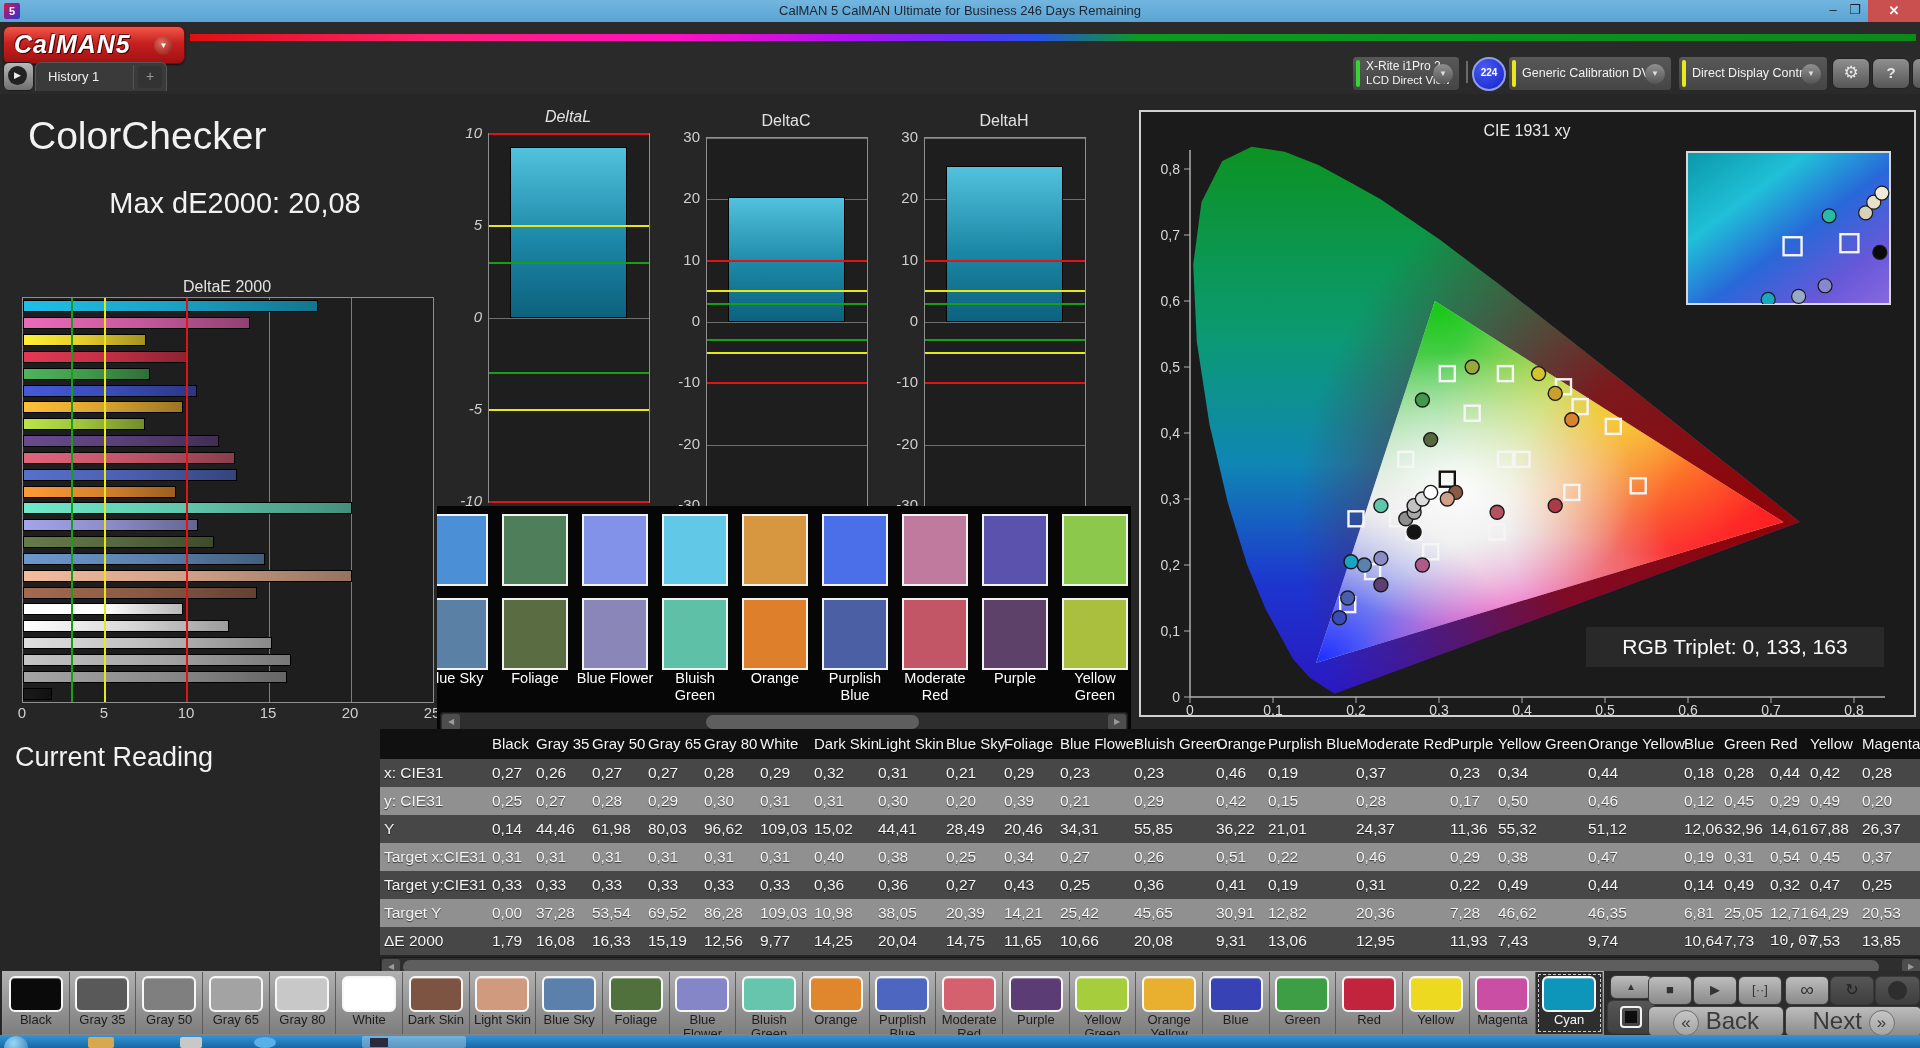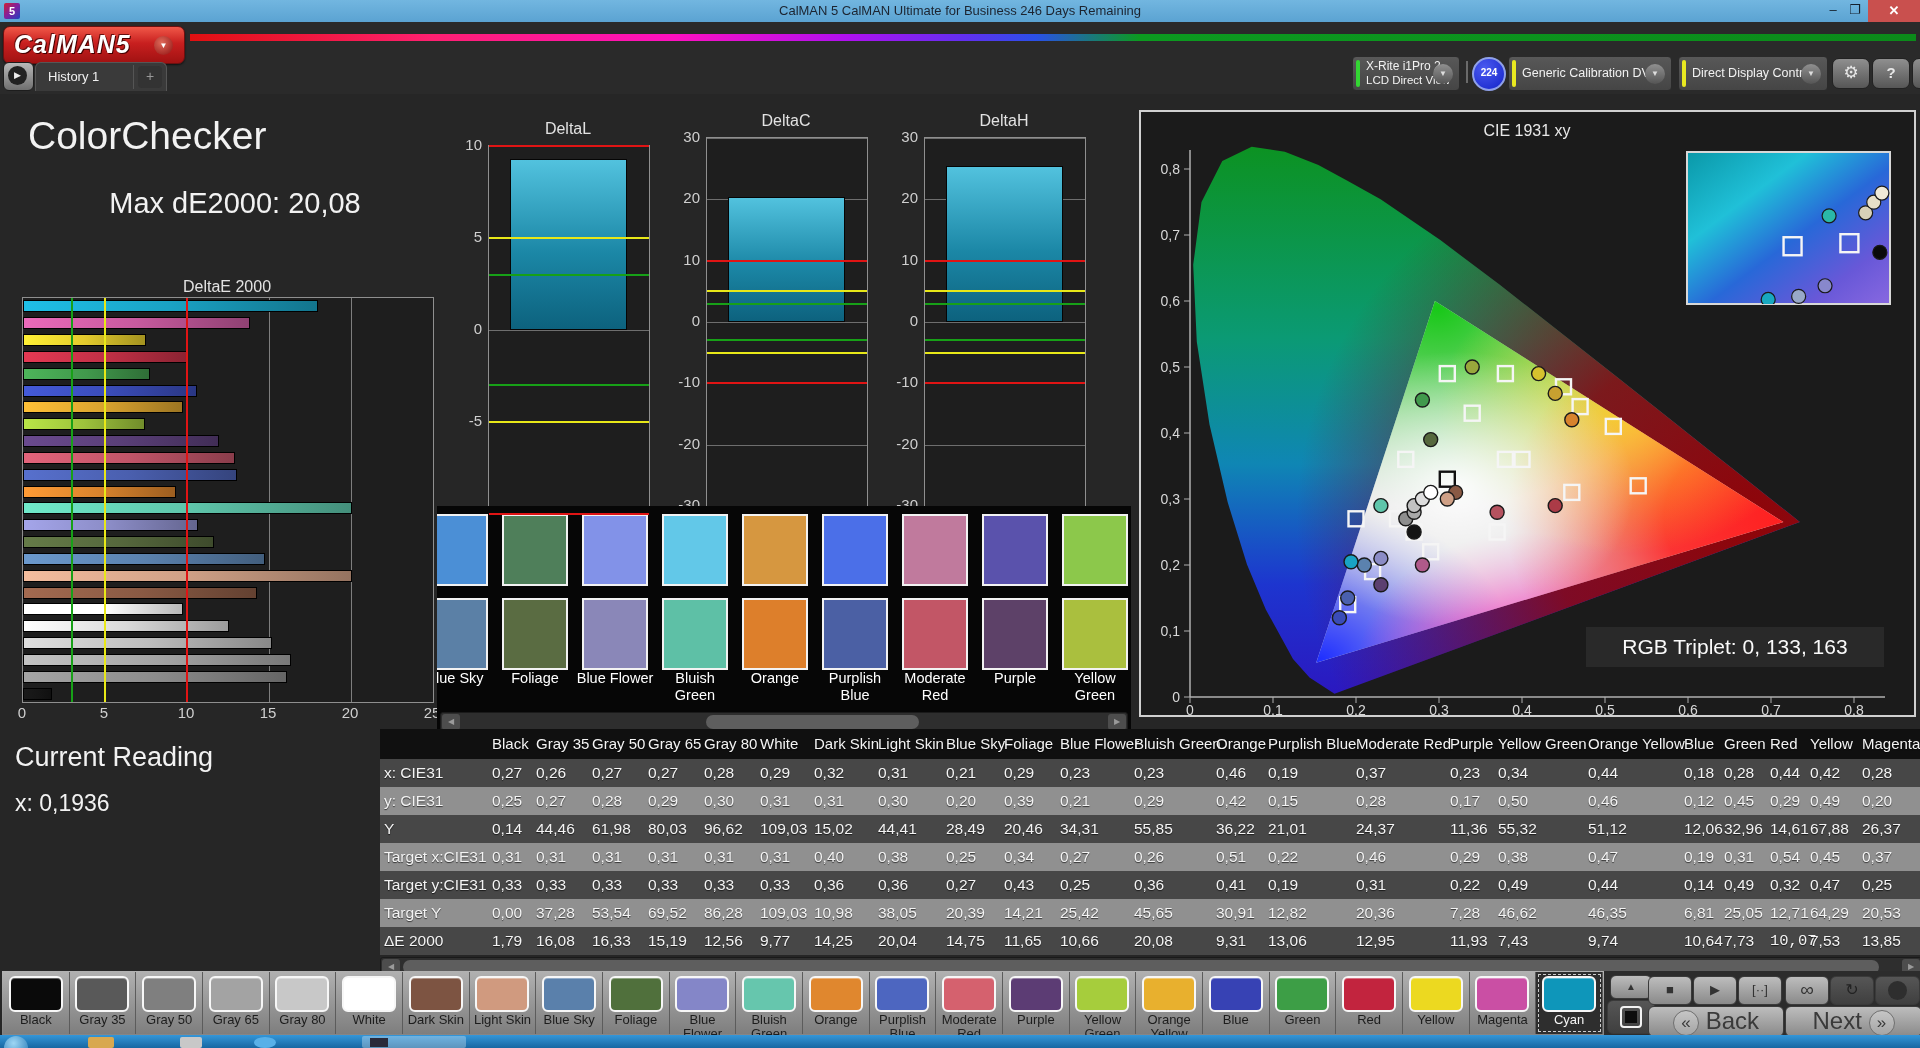--- a/index.html
+++ b/index.html
@@ -176,21 +176,21 @@
       <div style="position: absolute; left: 0px; top: 389.567px; width: 29.356px; height: 12px; border: 1px solid rgb(0, 0, 0); box-sizing: border-box; z-index: 2; background: linear-gradient(to right, rgb(26, 26, 26), rgb(22, 22, 22) 50%, rgb(16, 16, 16));"></div>
     </div>
     <div class="ticklab" style="left: 4px; top: 424px; transform: translateX(-50%);">0</div>
     <div class="ticklab" style="left: 86px; top: 424px; transform: translateX(-50%);">5</div>
     <div class="ticklab" style="left: 168px; top: 424px; transform: translateX(-50%);">10</div>
     <div class="ticklab" style="left: 250px; top: 424px; transform: translateX(-50%);">15</div>
     <div class="ticklab" style="left: 332px; top: 424px; transform: translateX(-50%);">20</div>
     <div class="ticklab" style="left: 414px; top: 424px; transform: translateX(-50%);">25</div>
   </div>
 <div id="delta-singles" class="abs" style="left:0;top:0;">
-    <div style="position: absolute; left: 452px; top: 120px; width: 200px; height: 420px;">
+    <div style="position: absolute; left: 452px; top: 108px; width: 200px; height: 420px; font-style: italic;">
       <div style="position: absolute; left: 36px; top: 0px; width: 160px; text-align: center; color: rgb(226, 226, 226); font-size: 16px;">DeltaL</div>
       <div class="plot" style="left: 36px; top: 25px; width: 160px; height: 368px;">
         <div style="position: absolute; left: 0px; top: 0px; width: 160px; height: 1px; background: rgb(110, 110, 110);"></div>
         <div style="position: absolute; left: 0px; top: 92px; width: 160px; height: 1px; background: rgb(110, 110, 110);"></div>
         <div style="position: absolute; left: 0px; top: 184px; width: 160px; height: 1px; background: rgb(110, 110, 110);"></div>
         <div style="position: absolute; left: 0px; top: 276px; width: 160px; height: 1px; background: rgb(110, 110, 110);"></div>
         <div style="position: absolute; left: 0px; top: 368px; width: 160px; height: 1px; background: rgb(110, 110, 110);"></div>
         <div style="position: absolute; left: 0px; top: -1px; width: 160px; height: 2px; background: rgb(224, 20, 20); z-index: 3;"></div>
         <div style="position: absolute; left: 0px; top: 367px; width: 160px; height: 2px; background: rgb(224, 20, 20); z-index: 3;"></div>
         <div style="position: absolute; left: 0px; top: 91px; width: 160px; height: 2px; background: rgb(232, 232, 24); z-index: 3;"></div>
@@ -489,21 +489,20 @@
 
   <g>
     <rect x="447" y="517" width="298" height="40" fill="rgba(42,42,42,0.92)"></rect>
     <text id="rgb-triplet-text" x="596" y="544" text-anchor="middle" fill="#fafafa" font-size="21">RGB Triplet: 0, 133, 163</text>
   </g>
 </svg>
 
 <div class="abs" style="left:15px;top:742px;color:#f2f2f2;">
   <div style="font-size:27px;">Current Reading</div>
   <div id="reading-lines" style="font-size:23px;line-height:45px;margin-top:8px;">
-      <div>x: 0,1936</div>
     </div>
 </div>
 
 <div id="table-wrap" class="abs">
     <div class="t-row" style="top: 0px; height: 30px; line-height: 30px; background: rgb(16, 16, 16); width: 1600px;">
       <div class="t-cell" style="width: 112px;"></div>
       <div class="t-cell" style="width: 44px; font-size: 15px;">Black</div>
       <div class="t-cell" style="width: 56px; font-size: 15px;">Gray 35</div>
       <div class="t-cell" style="width: 56px; font-size: 15px;">Gray 50</div>
       <div class="t-cell" style="width: 56px; font-size: 15px;">Gray 65</div>

